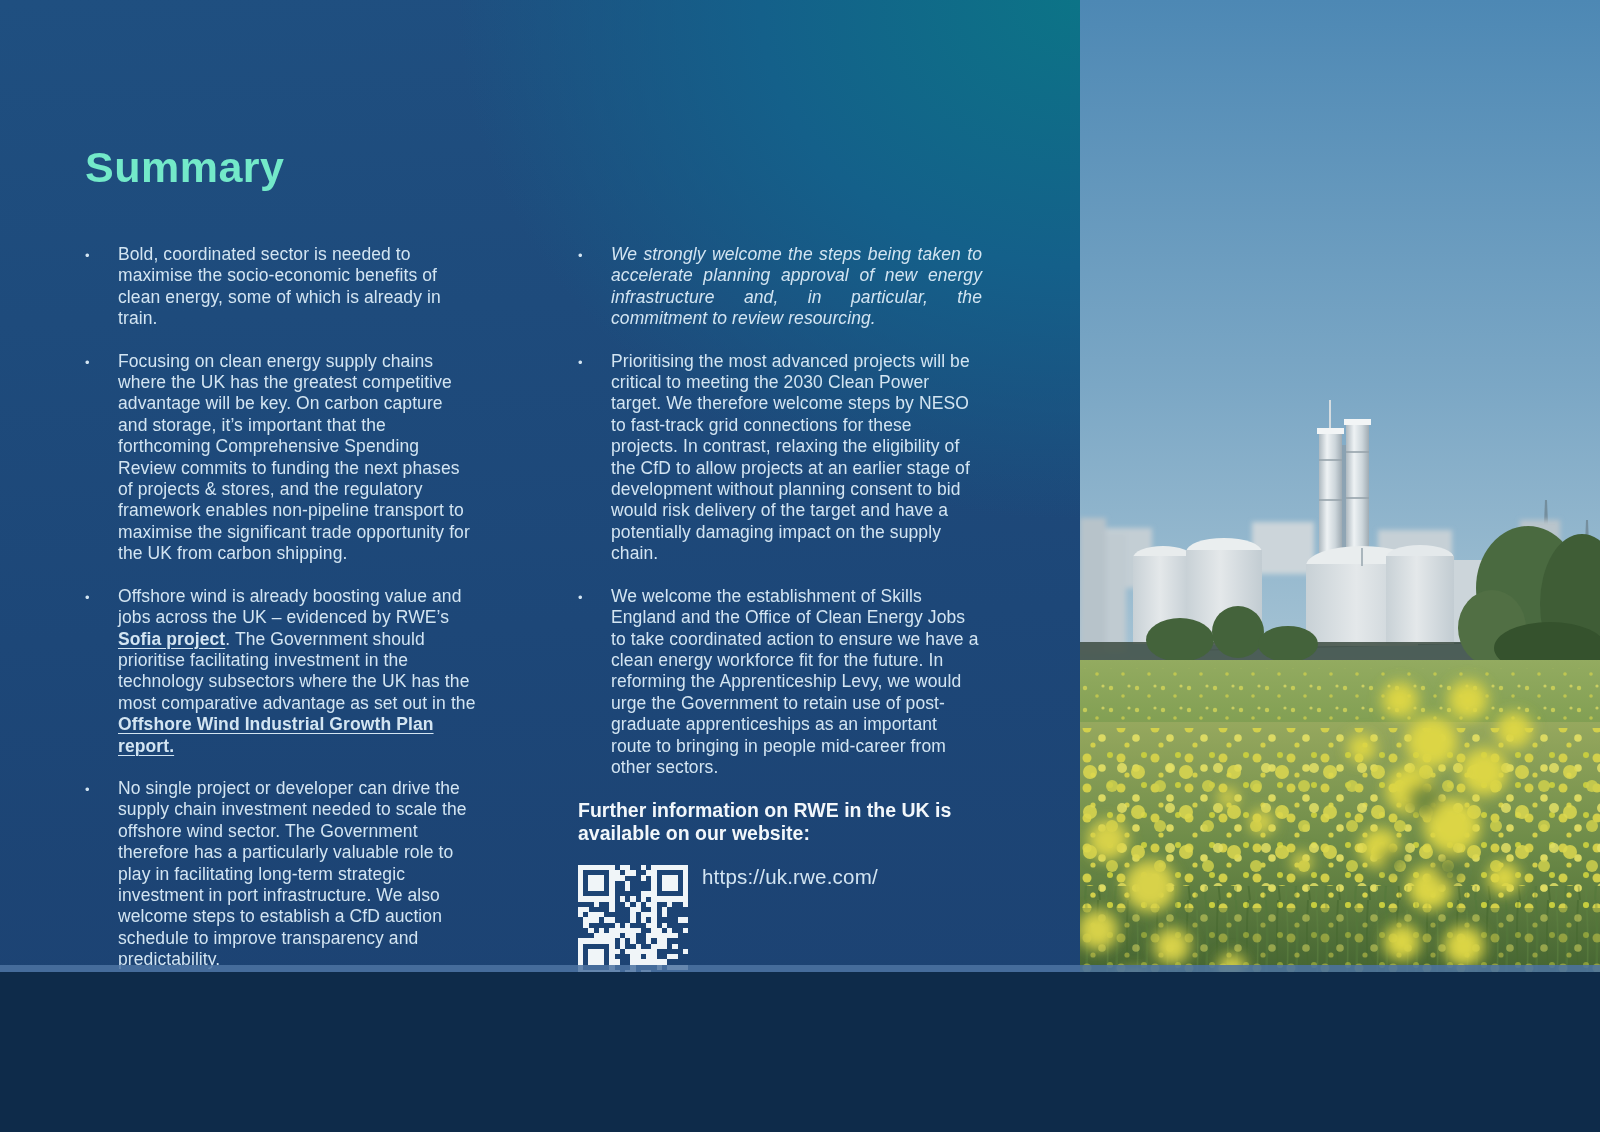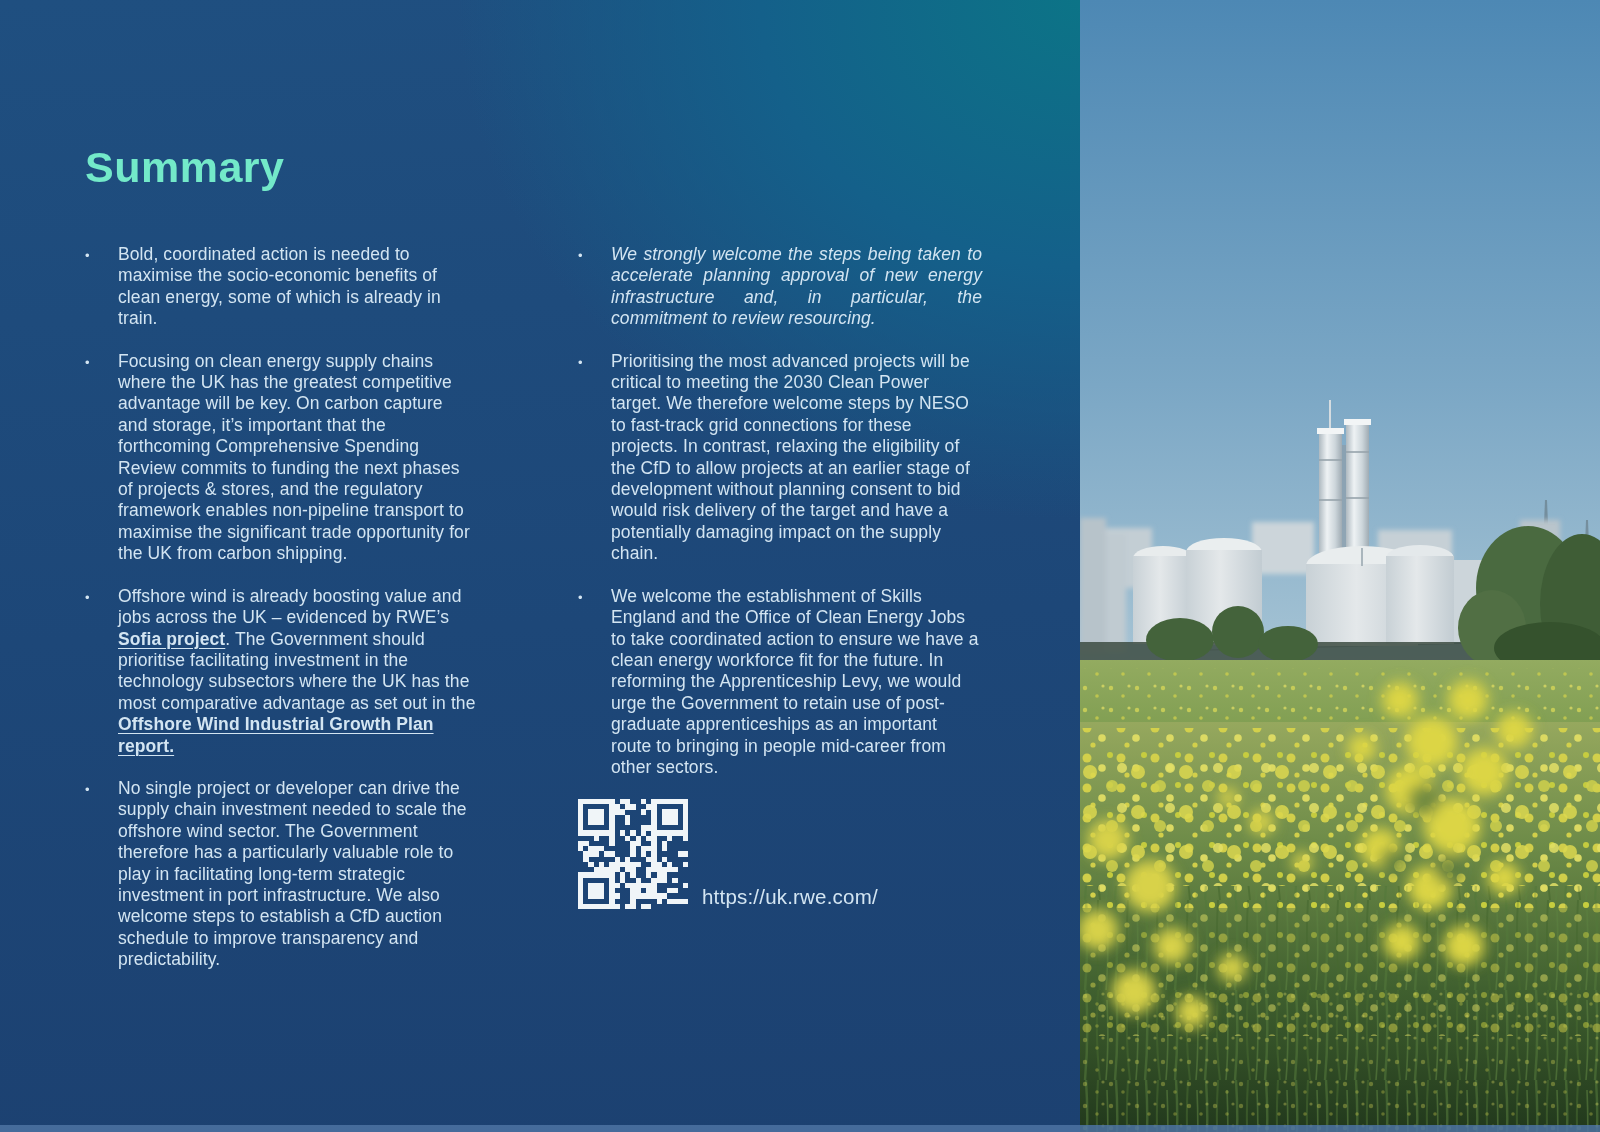--- a/index.html
+++ b/index.html
@@ -1,18 +1,18 @@
 <!DOCTYPE html>
 <html><head>
 <meta charset="utf-8">
 <style>
   html,body{margin:0;padding:0;background:#0e2b4a;}
   .page{
     position:relative;
-    width:1600px;height:1132px;
+    width:1600px;height:972px;
     overflow:hidden;
     font-family:"Liberation Sans", sans-serif;
     -webkit-font-smoothing:antialiased;
   }
   
   .content-panel{
     position:absolute;left:0;top:0;width:1080px;height:1132px;
     background:
       radial-gradient(78% 62% at 100% 0%, #0c7487 0%, #14608a 38%, rgba(29,73,121,0) 74%),
       linear-gradient(178deg, #1f4f80 0%, #1d4778 55%, #1c4171 100%);
@@ -37,21 +37,21 @@
   .inline-link{
     color:inherit;text-decoration:underline;
     text-underline-offset:3px;text-decoration-thickness:1px;font-weight:bold;
   }
   
   .footer-block{margin-top:16px;}
   .footer-heading{
     font-size:19.5px;line-height:23px;font-weight:700;margin:0 0 20px 0;
     width:398px;
   }
-  .qr-row{display:flex;align-items:flex-end;}
+  .qr-row{display:flex;align-items:flex-start;}
   .qr-box{flex:0 0 auto;width:110px;height:110px;}
   .qr-box svg{display:block;width:110px;height:110px;shape-rendering:crispEdges;}
   .footer-url{
     margin-left:14px;font-size:20.5px;letter-spacing:0.2px;
     text-decoration:none;
   }
   
   .photo-panel{
     position:absolute;left:1080px;top:0;width:520px;height:1132px;overflow:hidden;
   }
@@ -67,21 +67,21 @@
 
 <div class="page">
 
   <div class="content-panel">
     <h1 class="page-title" style="color: rgb(115, 233, 201);">Summary</h1>
 
     <div class="columns">
       <div class="col col-left" id="col-left" style="color: rgb(211, 229, 242);">
           <div class="bullet-item">
             <span class="bullet-marker">•</span>
-            <div class="bullet-text">Bold, coordinated action is needed to maximise the socio-economic benefits of clean energy, some of which is already in train.</div>
+            <div class="bullet-text">Bold, coordinated sector is needed to maximise the socio-economic benefits of clean energy, some of which is already in train.</div>
           </div>
           <div class="bullet-item">
             <span class="bullet-marker">•</span>
             <div class="bullet-text">Focusing on clean energy supply chains where the UK has the greatest competitive advantage will be key. On carbon capture and storage, it’s important that the forthcoming Comprehensive Spending Review commits to funding the next phases of projects &amp; stores, and the regulatory framework enables non-pipeline transport to maximise the significant trade opportunity for the UK from carbon shipping.</div>
           </div>
           <div class="bullet-item">
             <span class="bullet-marker">•</span>
             <div class="bullet-text">Offshore wind is already boosting value and jobs across the UK – evidenced by RWE’s <a class="inline-link" href="#">Sofia project</a>. The Government should prioritise facilitating investment in the technology subsectors where the UK has the most comparative advantage as set out in the <a class="inline-link" href="#">Offshore Wind Industrial Growth Plan report.</a></div>
           </div>
           <div class="bullet-item">
@@ -97,20 +97,21 @@
           </div>
           <div class="bullet-item">
             <span class="bullet-marker">•</span>
             <div class="bullet-text">Prioritising the most advanced projects will be critical to meeting the 2030 Clean Power target. We therefore welcome steps by NESO to fast-track grid connections for these projects. In contrast, relaxing the eligibility of the CfD to allow projects at an earlier stage of development without planning consent to bid would risk delivery of the target and have a potentially damaging impact on the supply chain.</div>
           </div>
           <div class="bullet-item">
             <span class="bullet-marker">•</span>
             <div class="bullet-text">We welcome the establishment of Skills England and the Office of Clean Energy Jobs to take coordinated action to ensure we have a clean energy workforce fit for the future. In reforming the Apprenticeship Levy, we would urge the Government to retain use of post-graduate apprenticeships as an important route to bringing in people mid-career from other sectors.</div>
           </div>
           <div class="footer-block">
+            <p class="footer-heading" style="color: rgb(242, 247, 251);">Further information on RWE in the UK is available on our website:</p>
             <div class="qr-row">
               <div class="qr-box">
                 <svg viewBox="0 0 21 21">
                   <rect x="0" y="0" width="1.02" height="1.02" fill="#f0f5f8"></rect>
                   <rect x="1" y="0" width="1.02" height="1.02" fill="#f0f5f8"></rect>
                   <rect x="2" y="0" width="1.02" height="1.02" fill="#f0f5f8"></rect>
                   <rect x="3" y="0" width="1.02" height="1.02" fill="#f0f5f8"></rect>
                   <rect x="4" y="0" width="1.02" height="1.02" fill="#f0f5f8"></rect>
                   <rect x="5" y="0" width="1.02" height="1.02" fill="#f0f5f8"></rect>
                   <rect x="6" y="0" width="1.02" height="1.02" fill="#f0f5f8"></rect>

